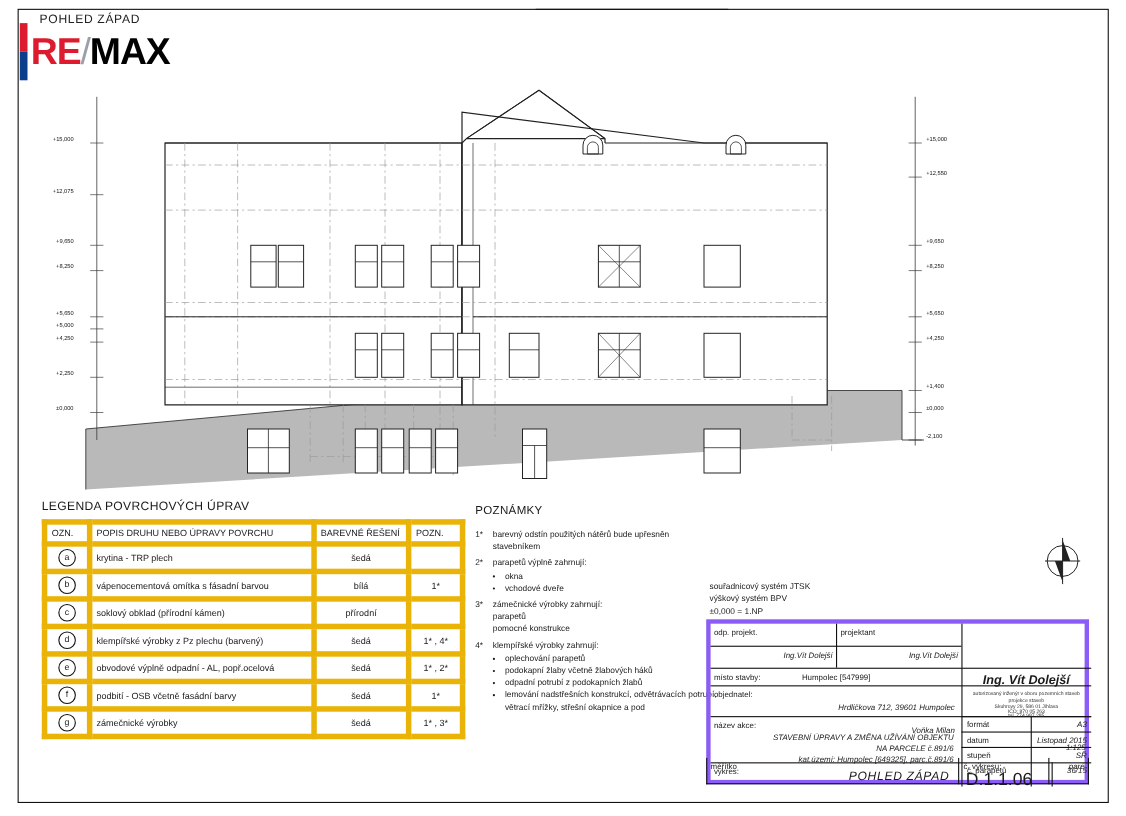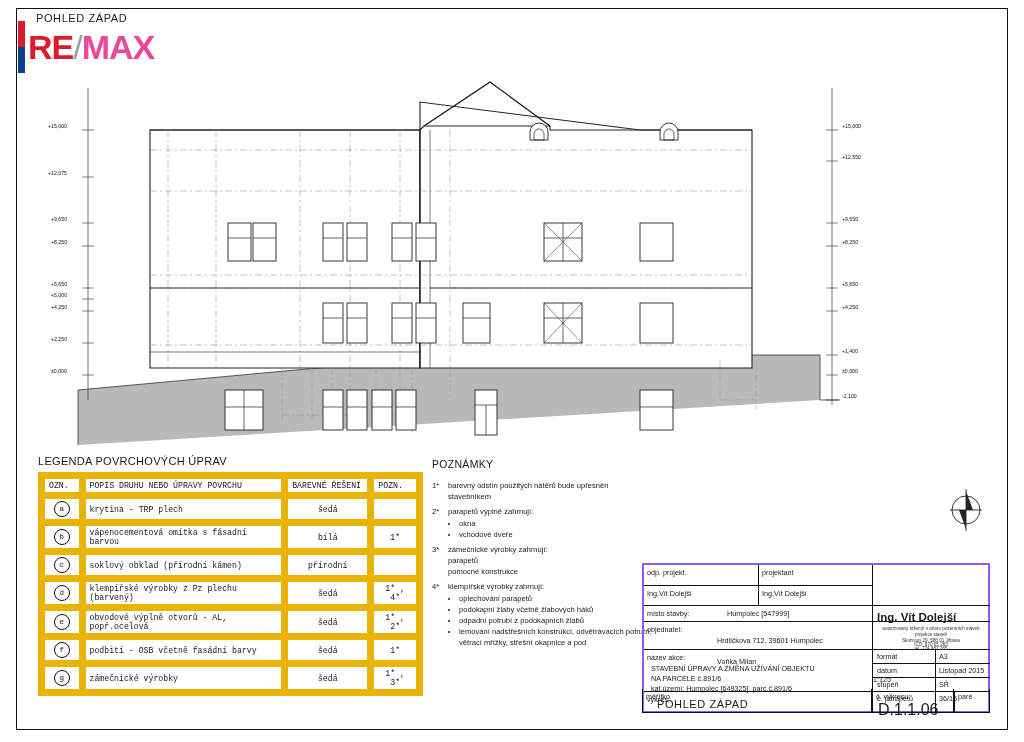--- a/index.html
+++ b/index.html
@@ -59,21 +59,21 @@
   .remax-text {
     position: absolute;
     left: 10px; top: 8px;
     font-size: 34px;
     font-weight: bold;
     letter-spacing: -1px;
     line-height: 38px;
   }
   .remax-text .re { color: #dc1c2e; }
   .remax-text .slash { color: #9aa0a6; font-weight: normal; }
-  .remax-text .max { color: #ec4899; }
+  .remax-text .max { color: #000000; }
   .view-title {
     position: absolute;
     left: 36px; top: 12px;
     font-size: 11px;
     letter-spacing: 0.6px;
     color: #222;
   }
 
   
   .elevation {
@@ -94,25 +94,24 @@
     letter-spacing: .3px;
     margin-bottom: 5px;
   }
   table.legend-table {
     border-collapse: collapse;
     width: 385px;
     font-size: 8.2px;
   }
   table.legend-table th,
   table.legend-table td {
-    border: 7px solid #eab308;
+    border: 5px solid #eab308;
     padding: 2px 4px;
     height: 23px;
     box-sizing: border-box;
-    font-family: Liberation Mono, monospace;
   }
   table.legend-table th {
     font-weight: normal;
     font-size: 8.2px;
     text-align: left;
     height: 20px;
   }
   .col-ozn { width: 40px; text-align: center; }
   .col-popis { width: 200px; }
   .col-barva { width: 85px; text-align: center; }
@@ -167,44 +166,45 @@
     position: absolute;
     left: 944px; top: 487px;
     width: 44px; height: 46px;
   }
 
   
   .titleblock {
     position: absolute;
     left: 642px; top: 563px;
     width: 348px; height: 150px;
-    border: 2px solid #8b5cf6;
+    border: 4px solid #8b5cf6;
     box-sizing: border-box;
     font-size: 7.5px;
   }
   .tb-line { position: absolute; background: #111; }
   .tb-cell {
     position: absolute;
     box-sizing: border-box;
     padding: 1px 3px;
     line-height: 1.25;
   }
-  .tb-center { text-align: left; }
+  .tb-center { text-align: right; font-style: italic; }
   .tb-big {
     font-size: 11px;
     letter-spacing: .6px;
   }
   .tb-code {
     font-size: 16px;
     font-weight: normal;
   }
   .designer-name {
     font-size: 11.5px;
     font-weight: bold;
-    text-align: left;
+    font-style: italic;
+    text-align: center;
   }
   .designer-sub {
     font-size: 4.6px;
     text-align: center;
     line-height: 1.45;
     color: #333;
   }
   .designer-sub2 {
     font-size: 4.6px;
     text-align: center;
@@ -447,21 +447,21 @@
           <td class="col-pozn"></td>
         </tr>
         <tr>
           <td class="col-ozn"><span class="ozn-circle">d</span></td>
           <td class="col-popis">klempířské výrobky z Pz plechu (barvený)</td>
           <td class="col-barva">šedá</td>
           <td class="col-pozn">1* , 4*</td>
         </tr>
         <tr>
           <td class="col-ozn"><span class="ozn-circle">e</span></td>
-          <td class="col-popis">obvodové výplně otvorů - AL, popř.ocelová</td>
+          <td class="col-popis">obvodové výplně odpadní - AL, popř.ocelová</td>
           <td class="col-barva">šedá</td>
           <td class="col-pozn">1* , 2*</td>
         </tr>
         <tr>
           <td class="col-ozn"><span class="ozn-circle">f</span></td>
           <td class="col-popis">podbití - OSB včetně fasádní barvy</td>
           <td class="col-barva">šedá</td>
           <td class="col-pozn">1*</td>
         </tr>
         <tr>
@@ -509,20 +509,25 @@
         <ul>
           <li>oplechování parapetů</li>
           <li>podokapní žlaby včetně žlabových háků</li>
           <li>odpadní potrubí z podokapních žlabů</li>
           <li>lemování nadstřešních konstrukcí, odvětrávacích potrubí, větrací mřížky, střešní okapnice a pod</li>
         </ul>
       </div>
     </div>
   </div>
 
+  <div class="coord-block">
+    <div>souřadnicový systém JTSK</div>
+    <div>výškový systém BPV</div>
+    <div>±0,000 = 1.NP</div>
+  </div>
 
   <div class="north-arrow">
     <svg width="44" height="46" viewBox="0 0 44 46">
       <circle cx="22" cy="23" r="14" fill="none" stroke="#222" stroke-width="0.9"></circle>
       <path d="M 22 2 L 22 44" stroke="#222" stroke-width="0.9"></path>
       <path d="M 6 23 L 38 23" stroke="#222" stroke-width="0.9"></path>
       <path d="M 22 4 L 29 23 L 22 23 Z" fill="#222"></path>
       <path d="M 22 42 L 15 23 L 22 23 Z" fill="#222"></path>
     </svg>
   </div>

